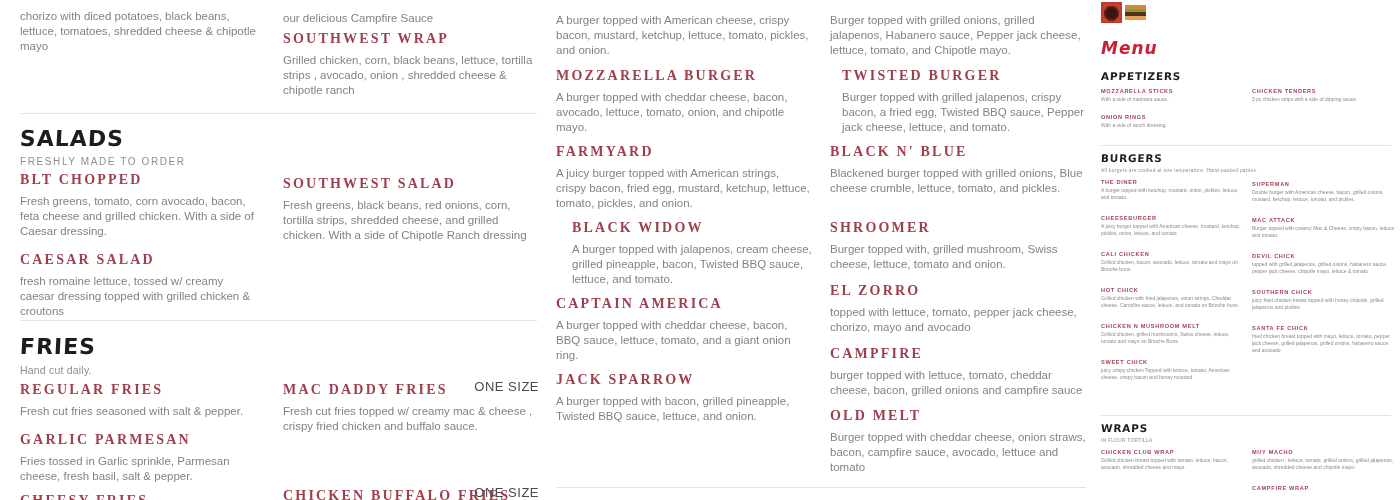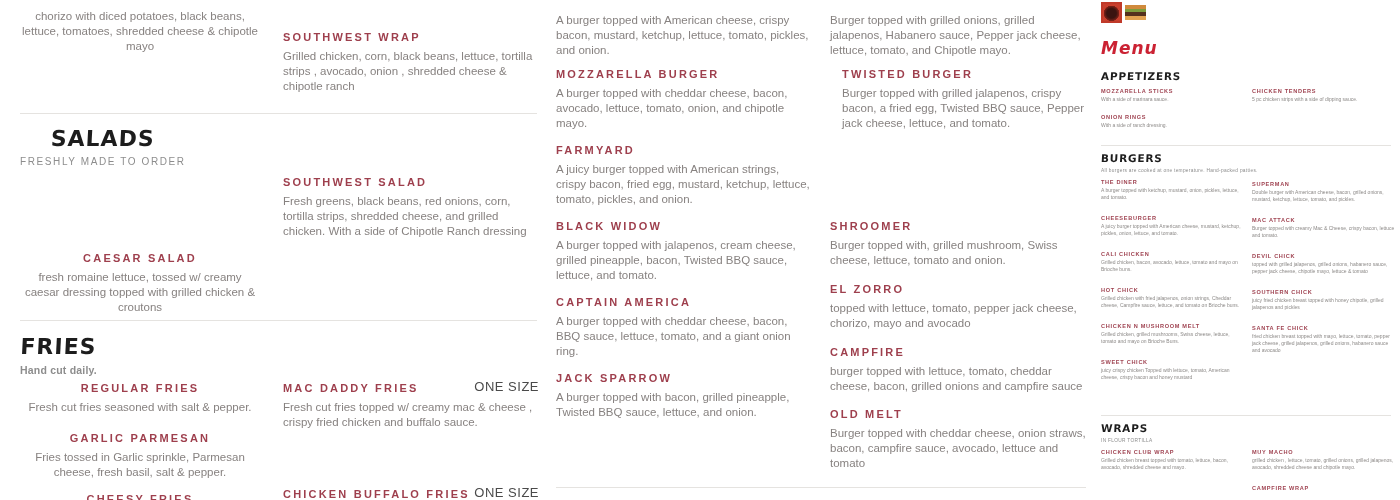--- a/index.html
+++ b/index.html
@@ -1,56 +1,60 @@
 <!DOCTYPE html>
 <html><head>
 <meta charset="utf-8">
 <style>
   html,body{margin:0;padding:0;background:#ffffff;width:1400px;height:500px;overflow:hidden;}
   .page{position:relative;width:1400px;height:500px;font-family:"Liberation Sans",sans-serif;background:#fff;}
   .col{position:absolute;top:0;height:500px;}
   .item{position:absolute;left:0;right:0;}
-  .item-title{margin:0 0 6px 0;font-size:11px;font-weight:bold;letter-spacing:2.2px;color:#9e3f4d;font-family:Liberation Sans, sans-serif;}
+  .item-title{margin:0 0 6px 0;font-size:14px;font-weight:bold;letter-spacing:2.2px;color:#9e3f4d;font-family:Liberation Serif, serif;}
   .item-desc{margin:0;font-size:11.5px;line-height:15px;color:#878280;}
   .fragment{font-size:11.5px;line-height:15px;color:#878280;}
   .size-label{position:absolute;right:0;top:-3px;font-size:13px;color:#4a4a4a;letter-spacing:0.5px;}
   .section-head{position:absolute;left:0;}
   .section-title{margin:0;font-size:22px;font-weight:900;letter-spacing:1px;color:#1d1d1d;font-family:"DejaVu Sans",sans-serif;transform:skewX(-3deg);}
   .section-sub{margin:5px 0 0 0;font-size:10px;letter-spacing:1.6px;color:#8d8d8d;}
-  .section-sub.lc{letter-spacing:0.2px;font-size:10.5px;font-weight:bold;}
+  .section-sub.lc{letter-spacing:0.2px;font-size:10.5px;}
   .divider{position:absolute;height:1px;background:#e5e3e0;}
   
   .mini{position:absolute;left:1100px;top:0;width:298px;height:500px;overflow:hidden;}
   .thumbs{position:absolute;left:1px;top:2px;display:flex;gap:3px;}
   .thumb{width:21px;height:21px;}
   .thumb-bbq{background:radial-gradient(circle at 50% 55%, #3a1410 0 38%, #7e2218 60%, #c8402e 62%);border:2px solid #c03a2a;box-sizing:border-box;}
   .thumb-burger{background:linear-gradient(180deg,#ffffff 0 12%,#d08a3c 12% 34%,#7d9c3c 34% 46%,#55311d 46% 66%,#e2a352 66% 86%,#ffffff 86%);}
   .mini-menu-title{position:absolute;left:1px;top:38px;margin:0;font-size:17px;font-weight:bold;font-style:italic;letter-spacing:1px;color:#cb2233;font-family:"DejaVu Sans",sans-serif;}
   .mini-sec-title{position:absolute;margin:0;font-size:10.5px;font-weight:900;letter-spacing:0.8px;color:#1d1d1d;font-family:"DejaVu Sans",sans-serif;transform:skewX(-3deg);}
   .mini-note{position:absolute;margin:0;font-size:4.8px;color:#8d8d8d;letter-spacing:0.3px;}
   .mini-col{position:absolute;}
   .m-item{margin-bottom:14px;}
   .m-title{margin:0 0 2px 0;font-size:5.6px;font-weight:bold;letter-spacing:0.7px;color:#a04452;}
   .m-desc{margin:0;font-size:5px;line-height:7px;color:#8d8a88;}
 </style>
 </head>
 <body>
 
 <div class="page">
 
-  <div class="col" style="left:20px;width:240px;text-align:center;">
+  <div class="col" style="left:20px;width:240px;">
     <div class="item" style="top:-3px;">
       <p class="fragment">chorizo with diced potatoes, black beans, lettuce, tomatoes, shredded cheese &amp; chipotle mayo</p>
     </div>
 
     <div class="section-head" style="top:126px;">
       <h2 class="section-title">SALADS</h2>
       <p class="section-sub">FRESHLY MADE TO ORDER</p>
     </div>
 
+    <div class="item" style="top:172px;">
+      <h4 class="item-title">BLT CHOPPED</h4>
+      <p class="item-desc">Fresh greens, tomato, corn avocado, bacon, feta cheese and grilled chicken. With a side of Caesar dressing.</p>
+    </div>
 
     <div class="item" style="top:252px;">
       <h4 class="item-title">CAESAR SALAD</h4>
       <p class="item-desc">fresh romaine lettuce, tossed w/ creamy caesar dressing  topped with grilled chicken &amp; croutons</p>
     </div>
 
     <div class="section-head" style="top:334px;">
       <h2 class="section-title">FRIES</h2>
       <p class="section-sub lc">Hand cut daily.</p>
     </div>
@@ -64,20 +68,23 @@
       <h4 class="item-title">GARLIC PARMESAN</h4>
       <p class="item-desc">Fries tossed in Garlic sprinkle, Parmesan cheese, fresh basil, salt &amp; pepper.</p>
     </div>
 
     <div class="item" style="top:493px;">
       <h4 class="item-title">CHEESY FRIES</h4>
     </div>
   </div>
 
   <div class="col" style="left:283px;width:256px;">
+    <div class="item" style="top:-1px;">
+      <p class="fragment">our delicious Campfire Sauce</p>
+    </div>
 
     <div class="item" style="top:31px;">
       <h4 class="item-title">SOUTHWEST WRAP</h4>
       <p class="item-desc">Grilled chicken, corn, black beans, lettuce, tortilla strips , avocado, onion , shredded cheese &amp; chipotle ranch</p>
     </div>
 
     <div class="item" style="top:176px;">
       <h4 class="item-title">SOUTHWEST SALAD</h4>
       <p class="item-desc">Fresh greens, black beans, red onions, corn, tortilla strips, shredded cheese, and grilled chicken. With a side of Chipotle Ranch dressing</p>
     </div>
@@ -99,41 +106,45 @@
       <p class="fragment">A burger topped with American cheese, crispy bacon, mustard, ketchup, lettuce, tomato, pickles, and onion.</p>
     </div>
     <div class="item" style="top:68px;">
       <h4 class="item-title">MOZZARELLA BURGER</h4>
       <p class="item-desc">A burger topped with cheddar cheese, bacon, avocado, lettuce, tomato, onion, and chipotle mayo.</p>
     </div>
     <div class="item" style="top:144px;">
       <h4 class="item-title">FARMYARD</h4>
       <p class="item-desc">A juicy burger topped with American strings, crispy bacon, fried egg, mustard, ketchup, lettuce, tomato, pickles, and onion.</p>
     </div>
-    <div class="item" style="top:220px;">
+    <div class="item" style="top:220px;margin-left:16px;">
       <h4 class="item-title">BLACK WIDOW</h4>
       <p class="item-desc">A burger topped with jalapenos, cream cheese, grilled pineapple, bacon, Twisted BBQ sauce, lettuce, and tomato.</p>
     </div>
     <div class="item" style="top:296px;">
       <h4 class="item-title">CAPTAIN AMERICA</h4>
       <p class="item-desc">A burger topped with cheddar cheese, bacon, BBQ sauce, lettuce, tomato, and a giant onion ring.</p>
     </div>
     <div class="item" style="top:372px;">
       <h4 class="item-title">JACK SPARROW</h4>
       <p class="item-desc">A burger topped with bacon, grilled pineapple, Twisted BBQ sauce, lettuce, and onion.</p>
     </div>
   </div>
 
   <div class="col" style="left:830px;width:258px;">
     <div class="item" style="top:1px;">
       <p class="fragment">Burger topped with grilled onions, grilled jalapenos, Habanero sauce, Pepper jack cheese, lettuce, tomato, and Chipotle mayo.</p>
     </div>
     <div class="item" style="top:68px;margin-left:12px;">
       <h4 class="item-title">TWISTED BURGER</h4>
       <p class="item-desc">Burger topped with grilled jalapenos, crispy bacon, a fried egg, Twisted BBQ sauce, Pepper jack cheese, lettuce, and tomato.</p>
+    </div>
+    <div class="item" style="top:144px;">
+      <h4 class="item-title">BLACK N' BLUE</h4>
+      <p class="item-desc">Blackened burger topped with grilled onions, Blue cheese crumble, lettuce, tomato, and pickles.</p>
     </div>
     <div class="item" style="top:220px;">
       <h4 class="item-title">SHROOMER</h4>
       <p class="item-desc">Burger topped with, grilled mushroom, Swiss cheese, lettuce, tomato and onion.</p>
     </div>
     <div class="item" style="top:283px;">
       <h4 class="item-title">EL ZORRO</h4>
       <p class="item-desc">topped with lettuce, tomato, pepper jack cheese, chorizo, mayo and avocado</p>
     </div>
     <div class="item" style="top:346px;">

